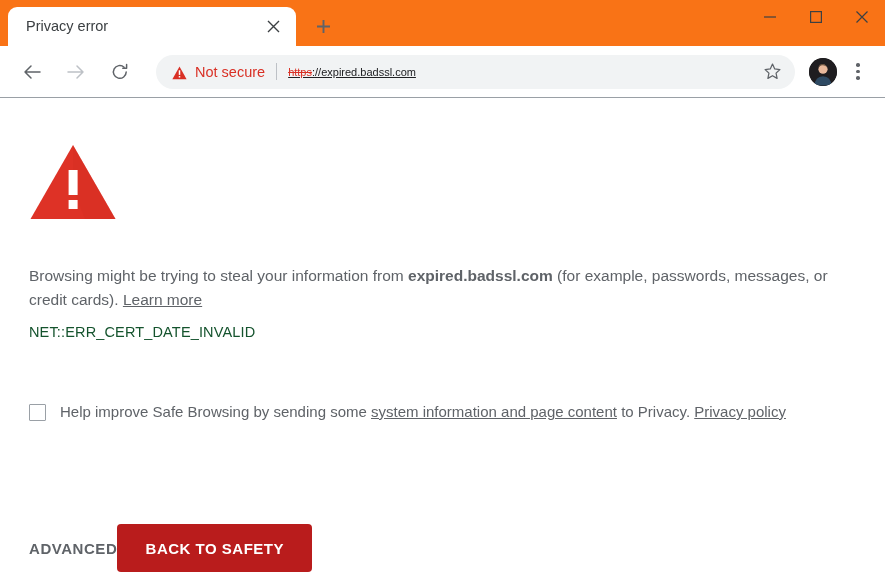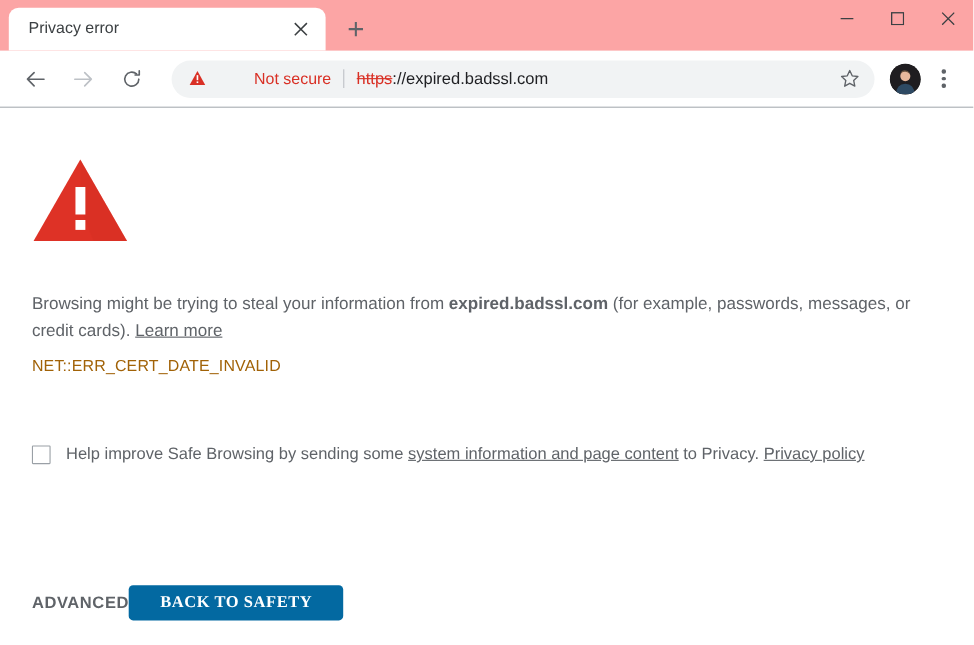--- a/index.html
+++ b/index.html
@@ -21,21 +21,21 @@
     height: 586px;
     position: relative;
     display: flex;
     flex-direction: column;
     background: #ffffff;
   }
 
   
   .tab-strip {
     height: 46px;
-    background: #fca5a5;
+    background: #f97316;
     display: flex;
     align-items: flex-end;
     position: relative;
     flex: 0 0 auto;
   }
   .tab {
     margin-left: 8px;
     width: 288px;
     height: 39px;
     background: #ffffff;
@@ -121,49 +121,49 @@
     border-radius: 17px;
     display: flex;
     align-items: center;
     margin: 0 8px 0 14px;
     padding: 0 6px 0 16px;
     box-sizing: border-box;
     min-width: 0;
   }
   .not-secure-group {
     display: flex;
-    align-items: flex-start;
-    flex: 0 0 auto;
-    gap: 36px;
+    align-items: flex-end;
+    flex: 0 0 auto;
   }
   .warn-tri-small {
     margin-right: 8px;
     display: flex;
     align-items: center;
   }
   .not-secure-text {
     color: #d93025;
     font-size: 14.5px;
     white-space: nowrap;
   }
   .omni-divider {
     width: 1px;
     height: 17px;
     background: #bdc1c6;
     margin: 0 11px;
     flex: 0 0 auto;
   }
   .url-text {
-    font-size: 15px;
+    font-size: 11px;
     color: #202124;
     white-space: nowrap;
     overflow: hidden;
     text-overflow: ellipsis;
     flex: 1;
     min-width: 0;
+    text-decoration: underline;
   }
   .url-scheme {
     color: #d93025;
     text-decoration: line-through;
   }
   .star-btn {
     width: 30px;
     height: 30px;
     display: flex;
     align-items: center;
@@ -235,21 +235,21 @@
     font-weight: bold;
     margin-top: 32px;
   }
   .link {
     color: #5f6368;
     text-decoration: underline;
     cursor: pointer;
   }
   .error-code {
     font-size: 14.5px;
-    color: #a16207;
+    color: #14532d;
     margin-top: 12px;
     letter-spacing: 0.15px;
   }
   .safebrowsing-row {
     display: flex;
     align-items: flex-start;
     margin-top: 62px;
   }
   .checkbox {
     width: 17px;
@@ -284,31 +284,31 @@
     font-weight: bold;
     color: #5f6368;
     letter-spacing: 0.55px;
     background: none;
     border: none;
     padding: 10px 0;
     font-family: "Liberation Sans", sans-serif;
     cursor: pointer;
   }
   .primary-btn {
-    background: #0369a1;
+    background: #b91c1c;
     color: #ffffff;
     border: none;
     border-radius: 4px;
     font-size: 15px;
     font-weight: bold;
     letter-spacing: 0.5px;
     padding: 0 24px;
-    height: 32px;
+    height: 48px;
     min-width: 195px;
-    font-family: Liberation Serif, serif;
+    font-family: Liberation Sans, sans-serif;
     cursor: pointer;
   }
 </style>
 </head>
 <body>
 
 <div class="browser-window">
 
   <div class="tab-strip">
 

